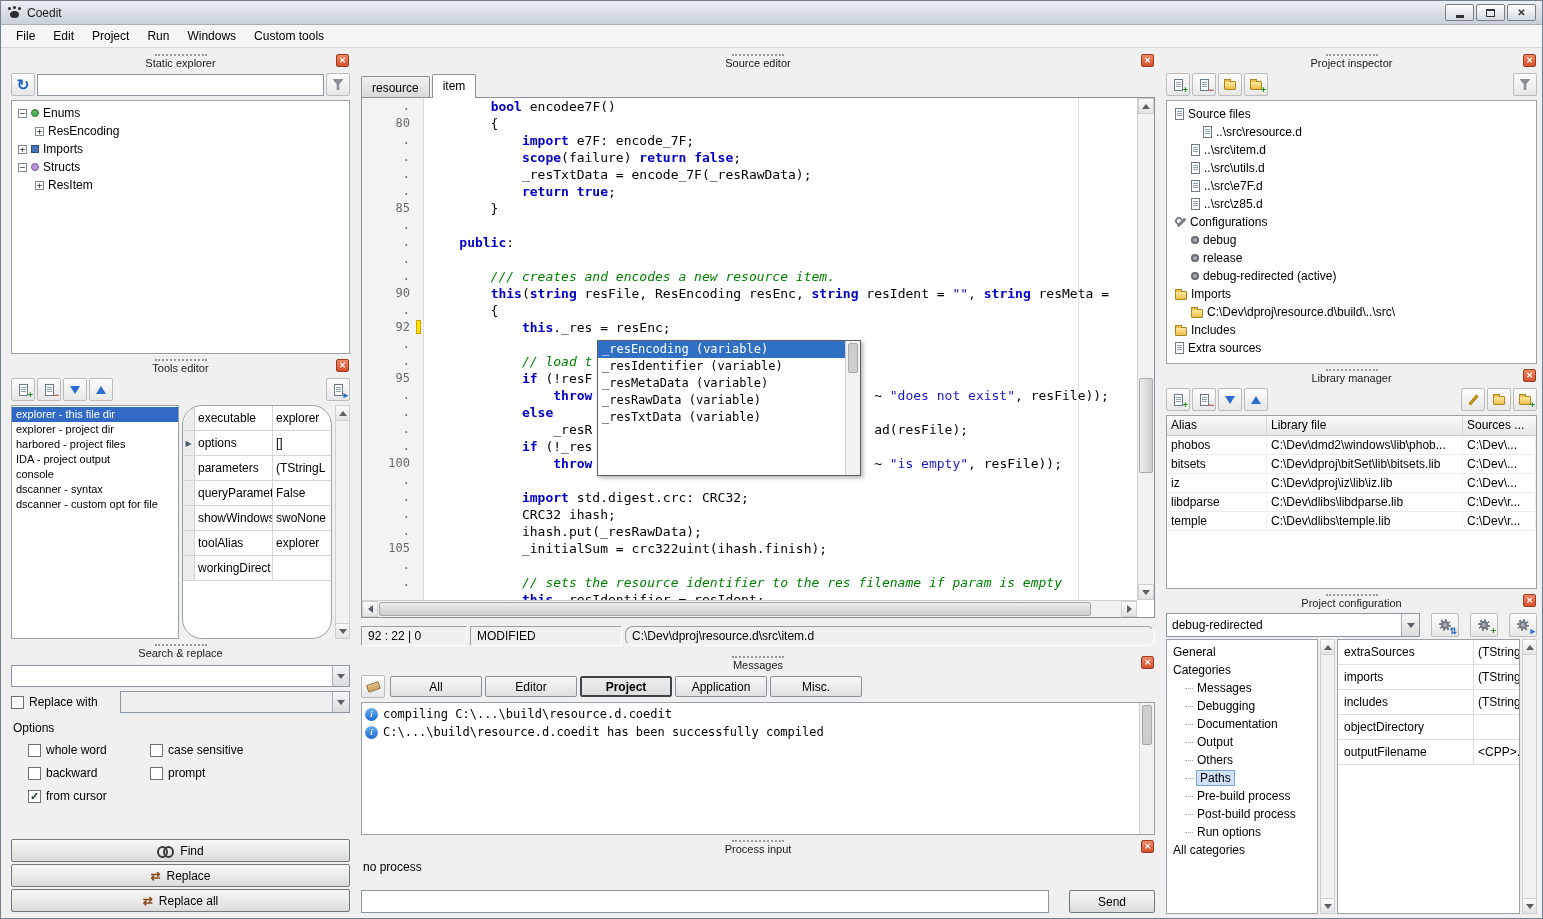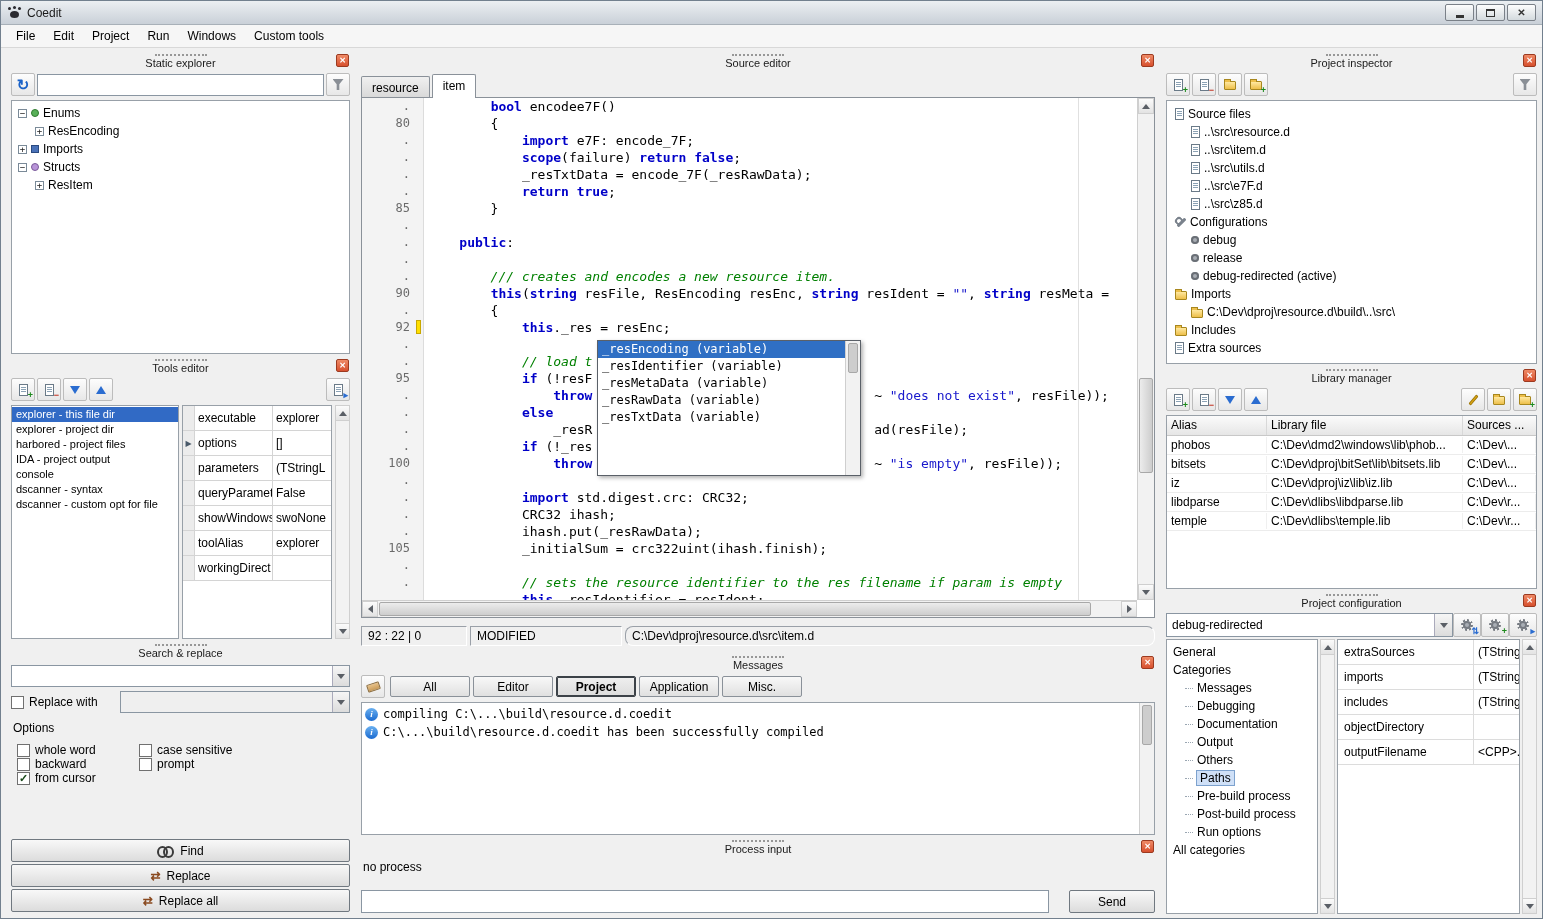--- a/index.html
+++ b/index.html
@@ -83,42 +83,42 @@
   
   .se-search { flex:1; height:22px; background:#fff; border:1px solid #8a96a2; display:flex; align-items:center; }
   .se-search input { border:none; outline:none; width:100%; height:100%; padding:0 4px; font-size:12px; background:transparent; }
   #static-tree { flex:1; margin:2px; overflow:hidden; padding-top:3px; }
 
   
   #tools-body { flex:1; display:flex; gap:3px; margin:2px; overflow:hidden; }
   #tools-list { width:168px; flex:none; overflow:hidden; padding-top:1px; }
   .tool-item { height:15px; line-height:15px; font-size:11px; padding:0 4px; white-space:nowrap; overflow:hidden; }
   .tool-item.sel { background:#316ac5; color:#fff; }
-  #tools-grid { flex:1; overflow:hidden; }
+  #tools-grid { flex:1; overflow:hidden;border-radius:20px; }
   .prop-row { display:flex; height:25px; border-bottom:1px solid #d4d4d4; align-items:stretch; }
   .prop-marker { width:12px; flex:none; background:#ececec; border-right:1px solid #d4d4d4; font-size:8px; color:#4a5a6a; display:flex; align-items:center; justify-content:center; }
   .prop-name { width:78px; flex:none; border-right:1px solid #d4d4d4; font-size:12px; padding:5px 3px 0 3px; white-space:nowrap; overflow:hidden; }
   .prop-value { flex:1; font-size:12px; padding:5px 3px 0 3px; white-space:nowrap; overflow:hidden; }
   .sb-v { width:15px; flex:none; background:#f2f2f2; border:1px solid #cfcfcf; position:relative; }
   .sb-btn { height:15px; display:flex; align-items:center; justify-content:center; background:linear-gradient(#fbfbfb,#e3e3e3); border-bottom:1px solid #cfcfcf; }
   .sb-btn.bottom { position:absolute; bottom:0; left:0; right:0; border-top:1px solid #cfcfcf; border-bottom:none; }
   .tri-up { width:0; height:0; border-left:4px solid transparent; border-right:4px solid transparent; border-bottom:5px solid #5a5f66; }
   .tri-down { width:0; height:0; border-left:4px solid transparent; border-right:4px solid transparent; border-top:5px solid #5a5f66; }
   .tri-left { width:0; height:0; border-top:4px solid transparent; border-bottom:4px solid transparent; border-right:5px solid #5a5f66; }
   .tri-right { width:0; height:0; border-top:4px solid transparent; border-bottom:4px solid transparent; border-left:5px solid #5a5f66; }
 
   
   #search-replace .row { display:flex; align-items:center; margin:4px 2px 0 2px; gap:22px; }
   .combo { position:relative; background:#fff; border:1px solid #8a96a2; height:22px; flex:1; }
   .combo.disabled { background:#efefef; }
   .combo .drop { position:absolute; right:0; top:0; bottom:0; width:17px; background:linear-gradient(#f6f6f6,#dcdcdc); border-left:1px solid #aab; display:flex; align-items:center; justify-content:center; }
   .check { width:13px; height:13px; background:#fff; border:1px solid #707070; flex:none; font-size:11px; line-height:11px; text-align:center; font-weight:bold; color:#1a4a1a; }
   .check-row { display:flex; align-items:center; gap:5px; font-size:12px; }
   #sr-options-label { margin:8px 0 0 4px; font-size:12px; }
-  #sr-checks { display:grid; grid-template-columns:122px auto; margin:8px 0 0 8px; }
+  #sr-checks { display:grid; grid-template-columns:122px auto; row-gap:9px; margin:8px 0 0 19px; }
   .big-btn { height:23px; margin:2px 2px 0 2px; border:1px solid #707880; border-radius:2px; background:linear-gradient(#f8f8f8,#dcdcdc); display:flex; align-items:center; justify-content:center; gap:6px; font-size:12px; }
   #sr-spacer { flex:1; }
 
   
   .tabs { display:flex; align-items:flex-end; height:26px; padding-left:2px; flex:none; }
   .tab { padding:4px 10px 3px 10px; font-size:12px; border:1px solid #8a9199; border-bottom:none; background:linear-gradient(#f0f0f0,#d8d8d8); margin-right:2px; border-radius:2px 2px 0 0; position:relative; top:1px; }
   .tab.active { background:#fff; z-index:3; padding-bottom:5px; }
   #editor-wrap { position:relative; height:521px; flex:none; background:#fff; border:1px solid #8a9199; margin:0 2px; overflow:hidden; }
   #code-area { position:absolute; left:0; top:0; right:17px; bottom:17px; overflow:hidden; background:#fff; }
   #gutter-bg { position:absolute; left:0; top:0; bottom:0; width:62px; background:#f3f3f3; border-right:1px solid #dcdcdc; }
@@ -147,21 +147,21 @@
   #ed-hscroll .rgt { position:absolute; right:0; top:0; }
   #ed-hthumb { position:absolute; top:1px; height:14px; left:17px; width:712px; background:linear-gradient(#ececec,#cdcdcd); border:1px solid #a8a8a8; border-radius:2px; }
   #status-bar { display:flex; gap:3px; margin:8px 2px 0 2px; height:20px; flex:none; }
   .status-cell { border:1px solid; border-color:#9aa0a8 #fff #fff #9aa0a8; background:#f0f0f0; font-size:12px; padding:2px 6px; white-space:nowrap; overflow:hidden; }
   #status-caret { width:106px; flex:none; }
   #status-state { width:152px; flex:none; }
   #status-file { flex:1;border-radius:8px; }
 
   
   #msg-toolbar { display:flex; align-items:center; gap:3px; padding:2px; flex:none; }
-  .filter-btn { width:80px; height:21px; border:1px solid #8a9199; border-radius:2px; background:linear-gradient(#f8f8f8,#e0e0e0); font-size:12px; font-family:"Liberation Sans",sans-serif; }
+  .filter-btn { width:92px; height:21px; border:1px solid #8a9199; border-radius:2px; background:linear-gradient(#f8f8f8,#e0e0e0); font-size:12px; font-family:"Liberation Sans",sans-serif; }
   .filter-btn.active { box-shadow:inset 0 0 0 1px #3c4248; border-color:#3c4248; font-weight:bold; background:linear-gradient(#efefef,#dcdcdc); }
   #messages-list { flex:1; margin:2px; overflow:hidden; position:relative; padding-top:2px; }
   .msg-row { display:flex; align-items:center; gap:5px; height:18px; padding-left:3px; }
   .msg-text { font-family:"DejaVu Sans Mono",monospace; font-size:12px; white-space:pre; }
   #msg-sb { position:absolute; right:0; top:0; bottom:0; width:15px; background:#f2f2f2; border-left:1px solid #cfcfcf; }
   #msg-thumb { position:absolute; left:2px; right:2px; top:2px; height:40px; background:#cdcdcd; border:1px solid #a8a8a8; border-radius:2px; }
 
   
   #pi-status { font-size:12px; padding:3px 4px; flex:none; }
   #pi-row { display:flex; gap:20px; margin:auto 2px 3px 2px; flex:none; }
@@ -176,21 +176,21 @@
   #library-table { flex:1; margin:2px; overflow:hidden; display:flex; flex-direction:column; }
   #lib-head { display:flex; height:20px; flex:none; background:linear-gradient(#fbfbfb,#e6e6e6); border-bottom:1px solid #c8c8c8; }
   .lib-col { padding:2px 4px; font-size:12px; white-space:nowrap; overflow:hidden; border-right:1px solid #d8d8d8; }
   .lib-col-0 { width:100px; flex:none; }
   .lib-col-1 { width:196px; flex:none; }
   .lib-col-2 { flex:1; border-right:none; }
   .lib-row { display:flex; height:19px; border-bottom:1px solid #ececec; align-items:center; }
   .lib-row .lib-col { border-right:1px solid #f0f0f0; padding:1px 4px; }
 
   
-  #cfg-selector-row { display:flex; gap:0; padding:2px; flex:none; }
+  #cfg-selector-row { display:flex; gap:11px; padding:2px; flex:none; }
   #cfg-combo { flex:1; position:relative; height:24px; background:#fff; border:1px solid #8a96a2; font-size:12px; padding:4px 20px 0 5px; white-space:nowrap; overflow:hidden; }
   #cfg-combo .drop { position:absolute; right:0; top:0; bottom:0; width:18px; background:linear-gradient(#f6f6f6,#dcdcdc); border-left:1px solid #aab; display:flex; align-items:center; justify-content:center; }
   .cfg-btn { width:28px; height:24px; border:1px solid #bcbcbc; border-radius:2px; background:linear-gradient(#fdfdfd,#e7e7e7); display:flex; align-items:center; justify-content:center; position:relative; }
   #cfg-body { flex:1; display:flex; gap:2px; margin:0 2px 2px 2px; overflow:hidden; }
   #cfg-cats { width:152px; flex:none; overflow:hidden; padding-top:3px; }
   .cat-label { white-space:nowrap; }
   #cfg-props { flex:1; overflow:hidden; }
   .cprop-row { display:flex; height:25px; border-bottom:1px solid #dcdcdc; }
   .cprop-name { width:136px; flex:none; border-right:1px solid #dcdcdc; font-size:12px; padding:5px 0 0 6px; white-space:nowrap; overflow:hidden; }
   .cprop-value { flex:1; font-size:12px; padding:5px 0 0 4px; white-space:nowrap; overflow:hidden; }
@@ -569,21 +569,21 @@
         </span>
       <span class="tool-btn" style="margin-left:auto">
           <span class="ico-funnel"></span>
         </span>
     </div>
     <div class="inset" id="inspector-tree">
         <div class="tree-row" style="padding-left: 8px;">
           <span class="nico ico-page"></span>
           <span class="tree-label">Source files</span>
         </div>
-        <div class="tree-row" style="padding-left: 24px;">
+        <div class="tree-row" style="padding-left: 36px;">
           <span class="nico ico-page"></span>
           <span class="tree-label">..\src\resource.d</span>
         </div>
         <div class="tree-row" style="padding-left: 24px;">
           <span class="nico ico-page"></span>
           <span class="tree-label">..\src\item.d</span>
         </div>
         <div class="tree-row" style="padding-left: 24px;">
           <span class="nico ico-page"></span>
           <span class="tree-label">..\src\utils.d</span>

